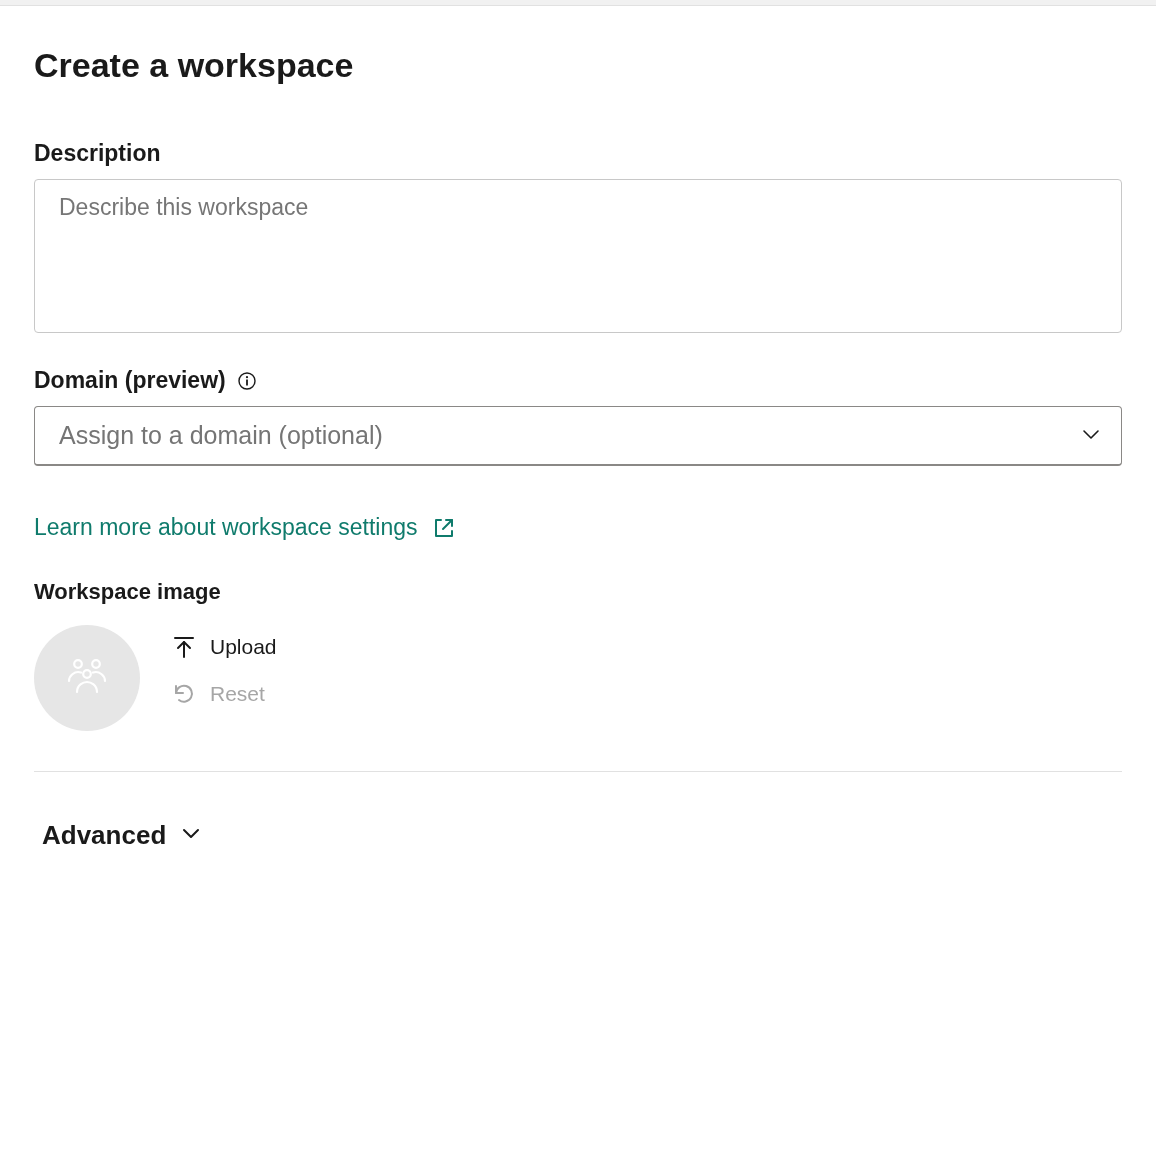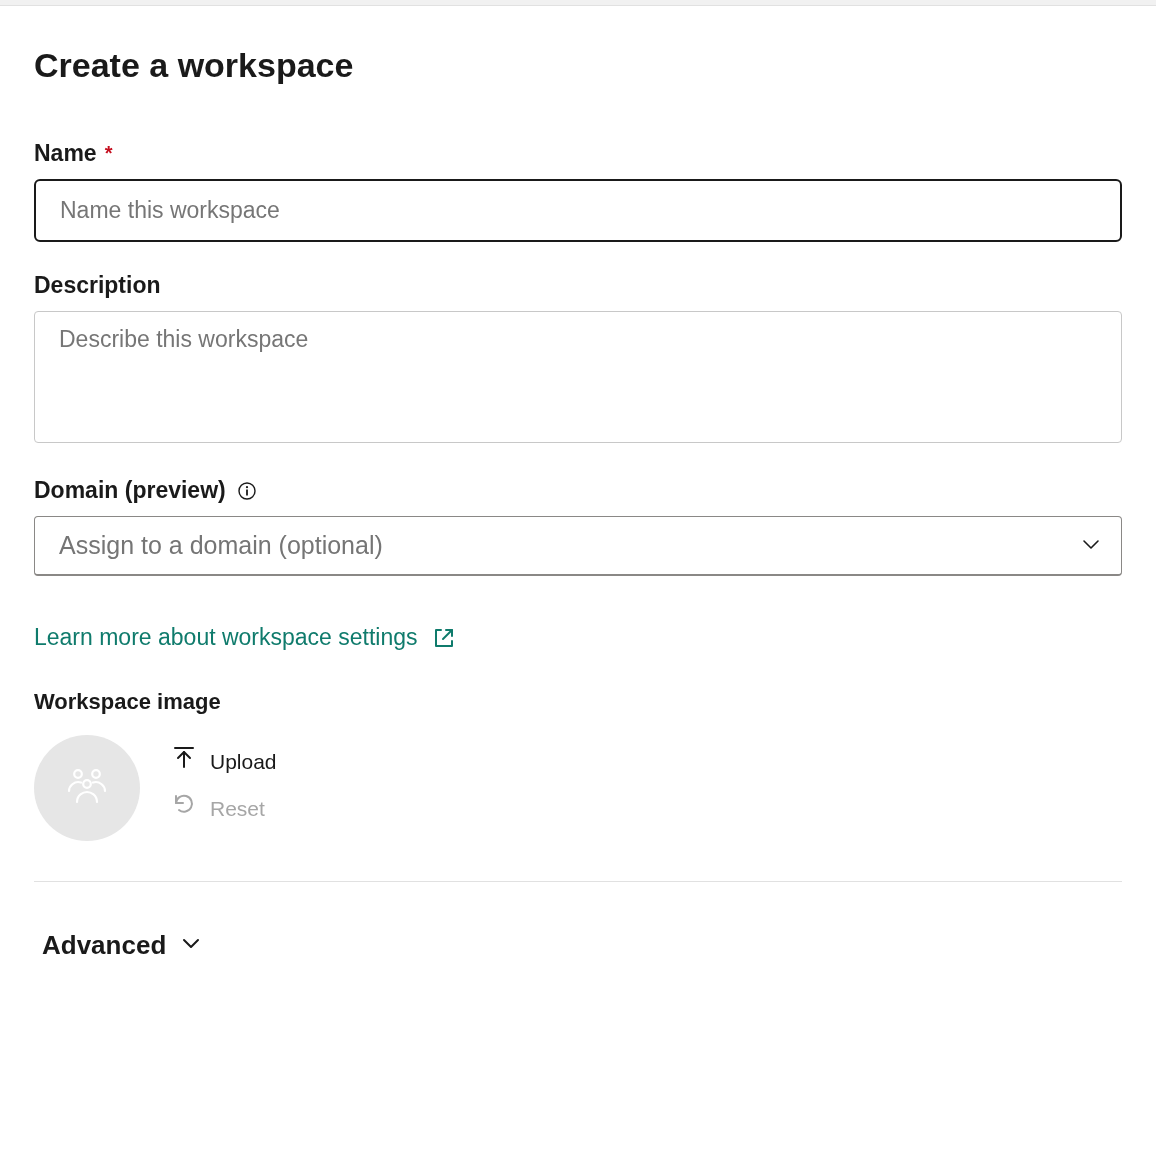--- a/index.html
+++ b/index.html
@@ -60,21 +60,21 @@
     }
     .textarea {
       width: 100%;
       padding: 14px 24px;
       font-size: 23px;
       font-family: inherit;
       border: 1px solid #c8c8c8;
       border-radius: 4px;
       outline: none;
       color: #1a1a1a;
-      height: 132px;
+      height: 154px;
       resize: none;
     }
     .textarea::placeholder {
       color: #767676;
       font-weight: 400;
     }
     .info-icon {
       display: inline-flex;
       width: 18px;
       height: 18px;
@@ -146,21 +146,21 @@
       justify-content: center;
     }
     .image-actions {
       display: flex;
       flex-direction: column;
       gap: 18px;
       padding-top: 10px;
     }
     .action-button {
       display: inline-flex;
-      align-items: flex-end;
+      align-items: flex-start;
       gap: 14px;
       font-size: 21px;
       font-weight: 400;
       background: none;
       border: none;
       cursor: pointer;
       font-family: inherit;
       padding: 0;
     }
     .upload-button {
@@ -192,27 +192,20 @@
   </style>
 </head>
 <body>
 
 <div class="top-border"></div>
 
 <div class="container">
 
   <h1 class="page-title">Create a workspace</h1>
 
-  <div class="field-group">
-    <div class="field-label">
-      <span>Name</span>
-      <span class="required-star">*</span>
-    </div>
-    <input type="text" class="text-input" placeholder="Name this workspace" style="">
-  </div>
 
   <div class="field-group">
     <div class="field-label">
       <span>Description</span>
     </div>
     <textarea class="textarea" placeholder="Describe this workspace" style=""></textarea>
   </div>
 
   <div class="field-group">
     <div class="field-label">

